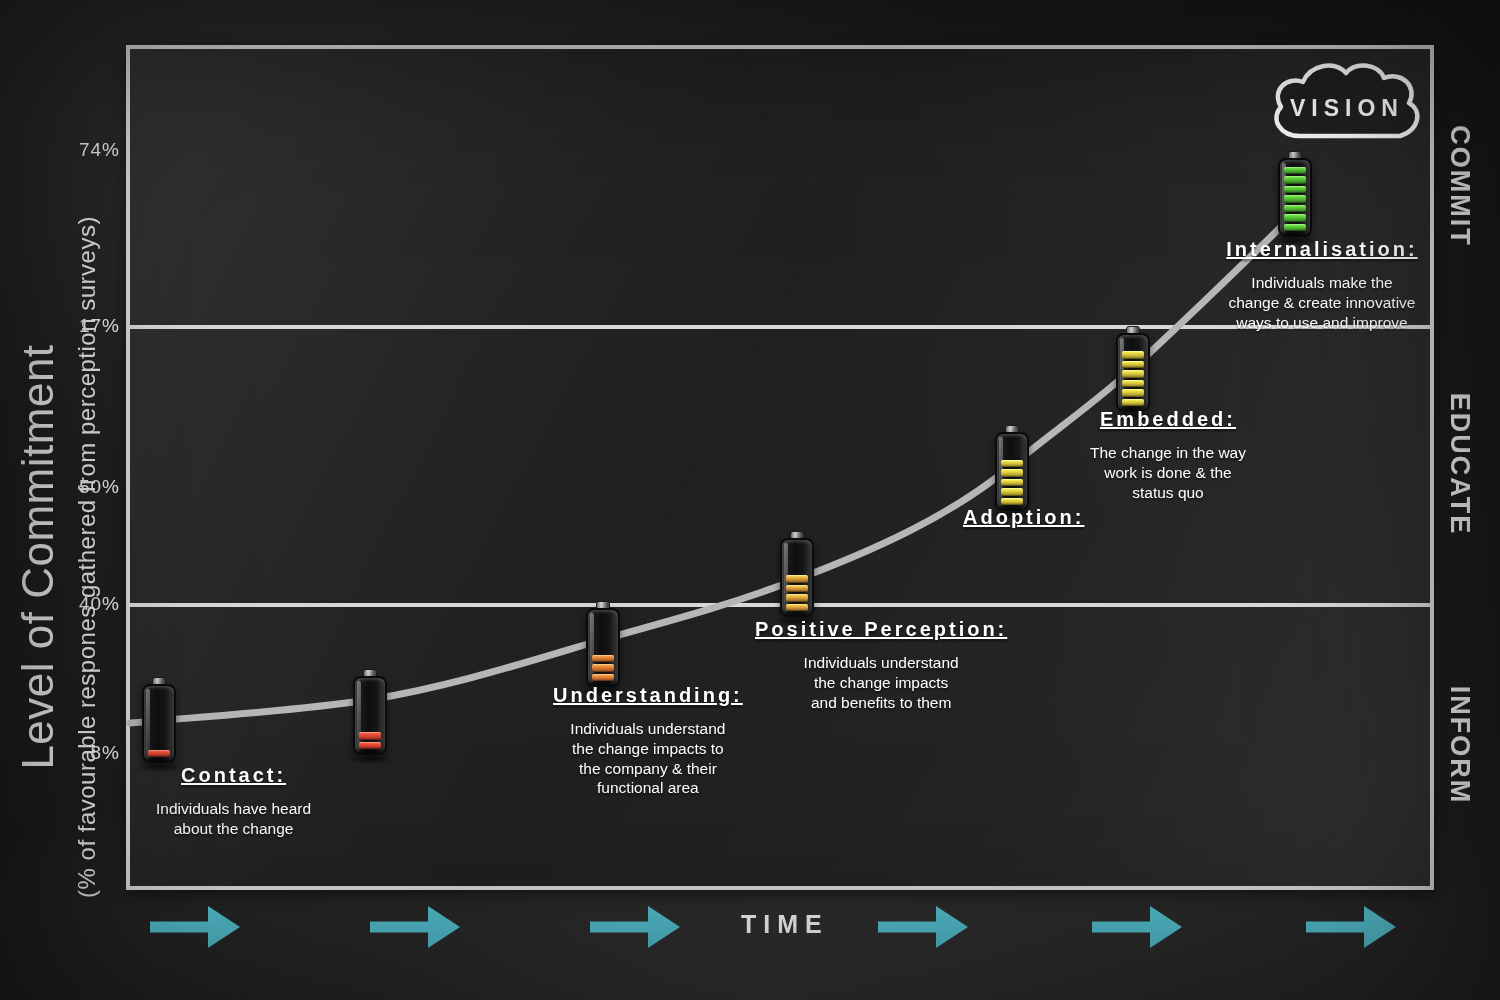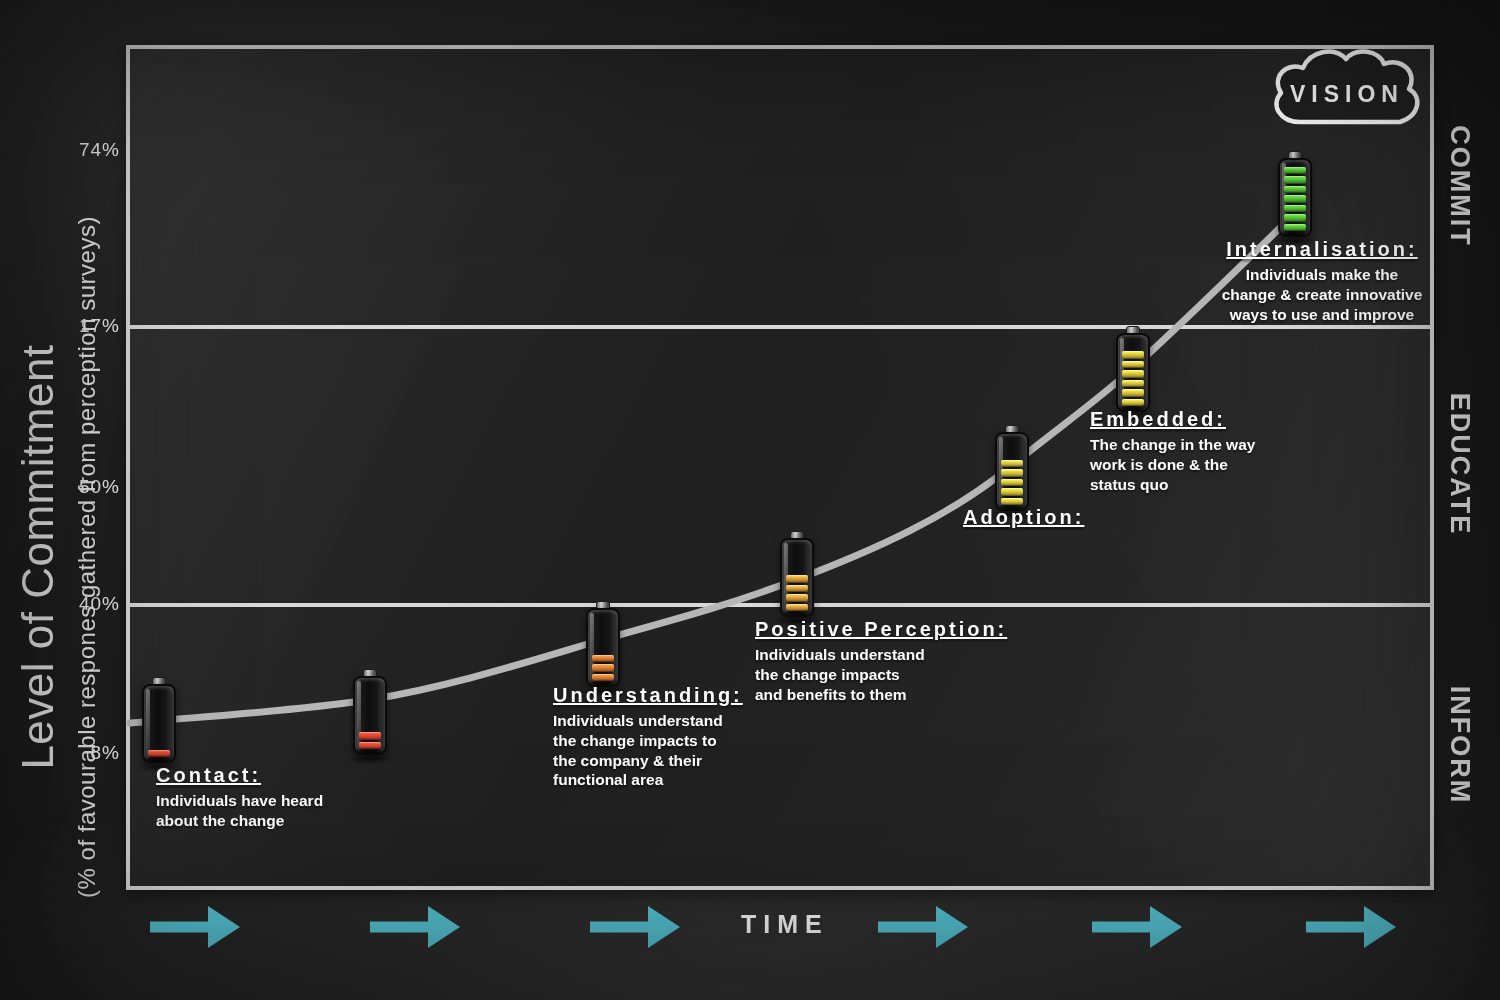--- a/index.html
+++ b/index.html
@@ -32,43 +32,43 @@
   .y-title-wrap{position:absolute;left:57px;top:557px;transform:translate(-50%,-50%) rotate(-90deg);
     text-align:center;white-space:nowrap;}
   .y-title{font-size:44px;color:#f3f3f3;letter-spacing:.5px;}
   .y-subtitle{font-size:24px;color:#eaeaea;margin-top:10px;letter-spacing:.5px;}
   .tick{position:absolute;left:28px;width:92px;text-align:right;font-size:19px;
     color:#ededed;letter-spacing:1px;}
   
   .zone-label{position:absolute;left:1459px;transform:translate(-50%,-50%) rotate(90deg);
     white-space:nowrap;font-size:27px;font-weight:bold;letter-spacing:2px;color:#f5f5f5;}
   
-  .stage-label{position:absolute;}
+  .stage-label{position:absolute;text-align:center;}
   .stage-heading{font-size:20px;font-weight:bold;letter-spacing:3px;color:#fff;
     text-shadow:0 2px 2px rgba(0,0,0,.55);text-decoration:underline;}
-  .stage-desc{font-size:15.5px;font-weight:bold;line-height:1.28;margin-top:4px;
+  .stage-desc{font-size:15.5px;font-weight:normal;line-height:1.28;margin-top:12px;
     white-space:pre-line;color:#fff;text-shadow:0 2px 2px rgba(0,0,0,.5);}
   .stage-label.centered{text-align:center;}
   
   .battery{position:absolute;width:34px;height:86px;}
   .batt-cap{position:absolute;top:0;left:10px;width:14px;height:9px;border-radius:3px 3px 1px 1px;
     background:linear-gradient(90deg,#6f6f6f,#d9d9d9 35%,#4e4e4e 85%);border:1px solid #1c1c1c;}
   .batt-body{position:absolute;top:7px;left:0;width:34px;bottom:0;border-radius:8px;
     border:2px solid #0a0a0a;
     background:linear-gradient(90deg,#4a4a4a 0%,#1a1a1a 18%,#0e0e0e 45%,#161616 72%,#3e3e3e 100%);
     box-shadow:inset 0 2px 3px rgba(255,255,255,.2), inset 0 -2px 4px rgba(0,0,0,.65),
       0 3px 7px rgba(0,0,0,.5);}
   .batt-body::before{content:"";position:absolute;left:2px;top:3px;bottom:3px;width:4px;
     border-radius:3px;background:linear-gradient(180deg,rgba(255,255,255,.35),rgba(255,255,255,.08));}
   .battery::after{content:"";position:absolute;left:-8px;right:-8px;bottom:-9px;height:10px;
     background:radial-gradient(ellipse at center,rgba(0,0,0,.55),rgba(0,0,0,0) 70%);}
   .batt-seg{position:absolute;left:4px;right:4px;border-radius:2px;
     box-shadow:inset 0 1px 1px rgba(255,255,255,.35), inset 0 -1px 1px rgba(0,0,0,.35);}
   
-  .vision{position:absolute;left:1266px;top:46px;}
+  .vision{position:absolute;left:1266px;top:60px;}
   
   .time-arrow{position:absolute;top:905px;}
   .time-label{position:absolute;left:741px;top:910px;font-size:25px;font-weight:bold;
     letter-spacing:7px;color:#fafafa;}
 </style>
 </head>
 <body>
 
 <div id="root">
 

